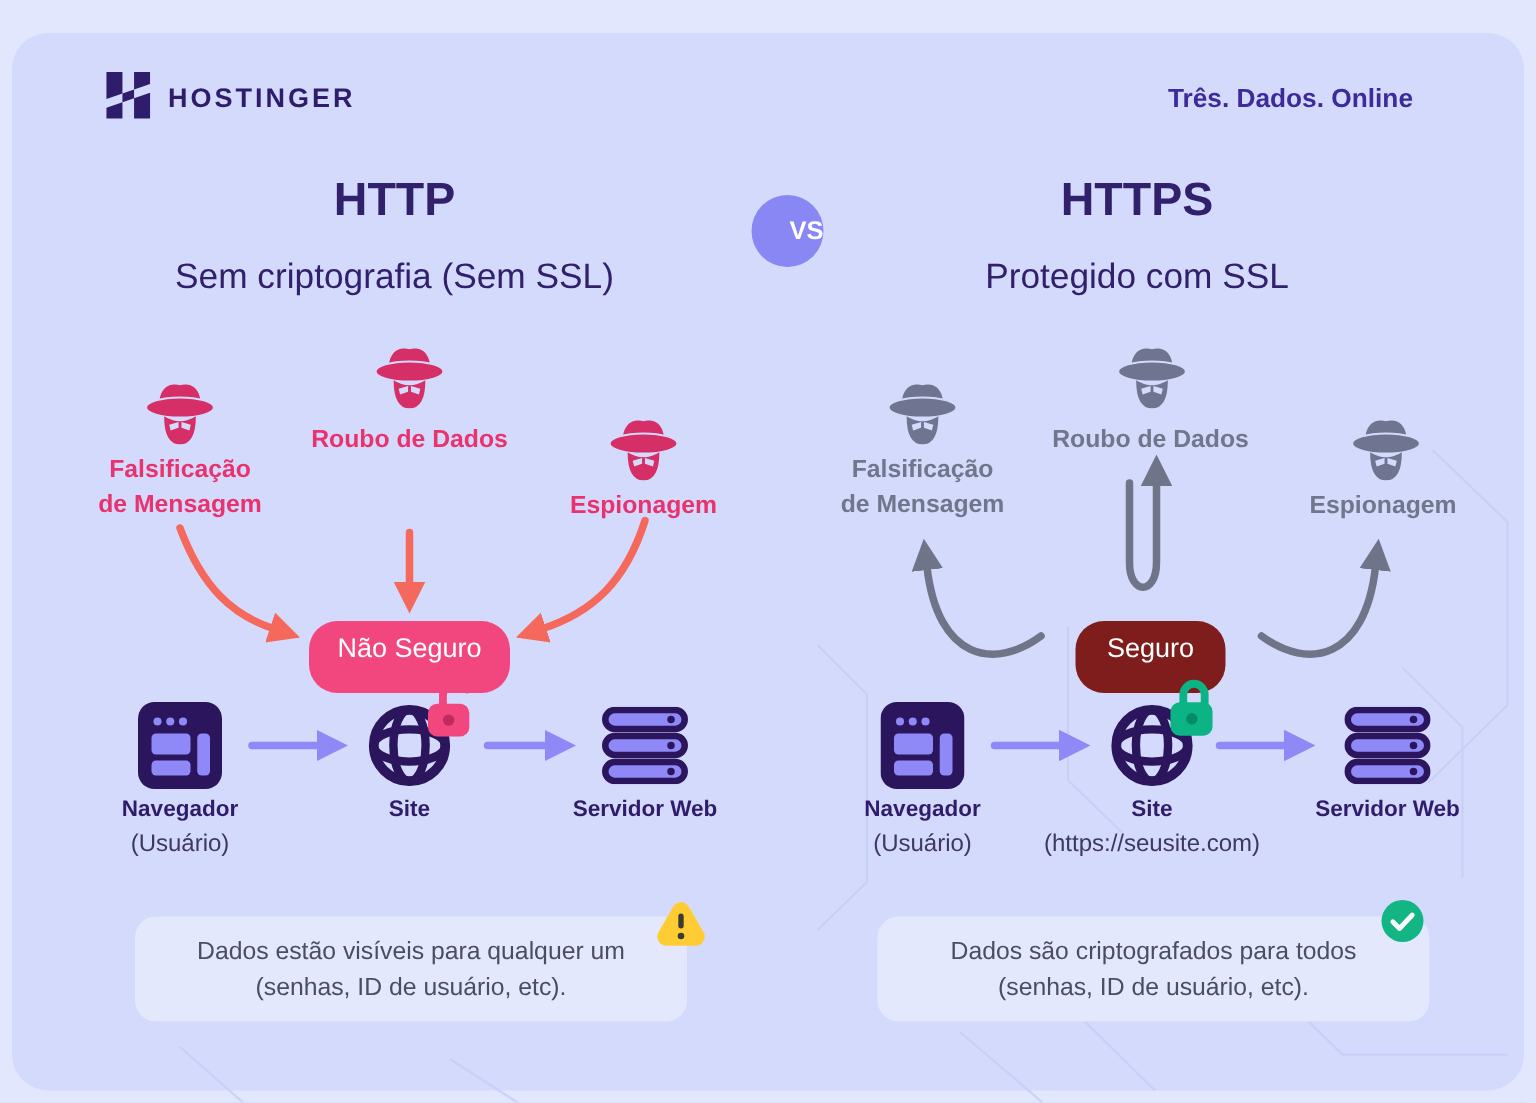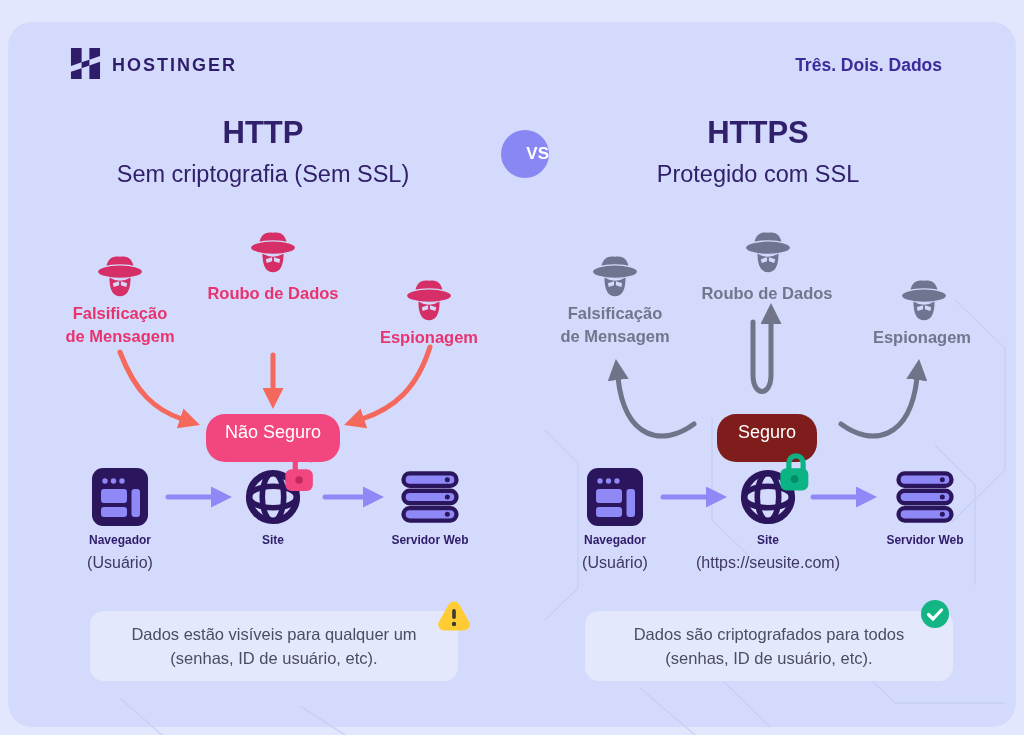--- a/index.html
+++ b/index.html
@@ -13,41 +13,41 @@
   .card{
     left:8px;top:22px;width:1008px;height:705px;
     background:#d4dafb;border-radius:24px;
   }
   
   .brand-text{font-size:18px;font-weight:bold;letter-spacing:2px;color:#2f1c6a;}
   .tagline{font-size:17.5px;font-weight:bold;color:#3d2a9b;text-align:right;width:300px;}
   
   .panel-title{width:400px;text-align:center;color:#31206b;}
   .panel-title .big{font-size:31px;font-weight:bold;line-height:34px;}
-  .panel-title .sub{font-size:23.5px;line-height:30px;margin-top:9px;}
+  .panel-title .sub{font-size:23.5px;line-height:30px;margin-top:19px;}
   .vs-circle{
     width:48px;height:48px;border-radius:50%;background:#8887f3;
     color:#ffffff;font-size:17px;font-weight:bold;text-align:right;line-height:48px;
   }
   
   .threat-label{width:180px;text-align:center;font-size:16.5px;font-weight:bold;line-height:23px;}
   .threat-label.pink{color:#e8336f;}
   .threat-label.gray{color:#70768b;}
   .spy{color:#d62e66;}
   .spy.gray{color:#6f7590;}
   
   .badge-pill{
     height:48px;border-radius:19px;color:#ffffff;font-size:18px;
     text-align:center;line-height:36px;
   }
   .badge-pink{background:#f2477e;}
   .badge-green{background:#7f1d1d;}
   
   .node-label{text-align:center;}
-  .node-label .t{font-size:12px;font-weight:bold;color:#2f1c6a;line-height:22px;}
+  .node-label .t{font-size:15px;font-weight:bold;color:#2f1c6a;line-height:22px;}
   .node-label .s{font-size:16px;color:#3e3862;line-height:23px;}
   
   .note-box{
     width:368px;height:70px;border-radius:14px;background:#e4e8fc;
     display:flex;flex-direction:column;justify-content:center;
     text-align:center;color:#4b4d63;font-size:16.5px;line-height:24px;
   }
   svg{display:block;}
 </style>
 </head>
@@ -126,21 +126,21 @@
   <path d="M120 698 L162 735"></path>
   <path d="M300 706 L345 735"></path>
 </svg>
 
 <div class="abs" style="left:70px;top:47px;">
   <svg width="31" height="33" viewBox="0 0 32 34" style="color:#2f1c6a;">
       <use href="#sym-hlogo"></use>
     </svg>
 </div>
 <div class="abs brand-text" style="left:112px;top:55px;">HOSTINGER</div>
-<div class="abs tagline" style="left:642px;top:55px;">Três. Dois. Dados</div>
+<div class="abs tagline" style="left:642px;top:55px;">Três. Dados. Online</div>
 
 <div class="abs panel-title" style="left:63px;top:116px;">
   <div class="big">HTTP</div>
   <div class="sub">Sem criptografia (Sem SSL)</div>
 </div>
 <div class="abs vs-circle" style="left:501px;top:130px;">VS</div>
 <div class="abs panel-title" style="left:558px;top:116px;width:400px;">
   <div class="big">HTTPS</div>
   <div class="sub">Protegido com SSL</div>
 </div>

